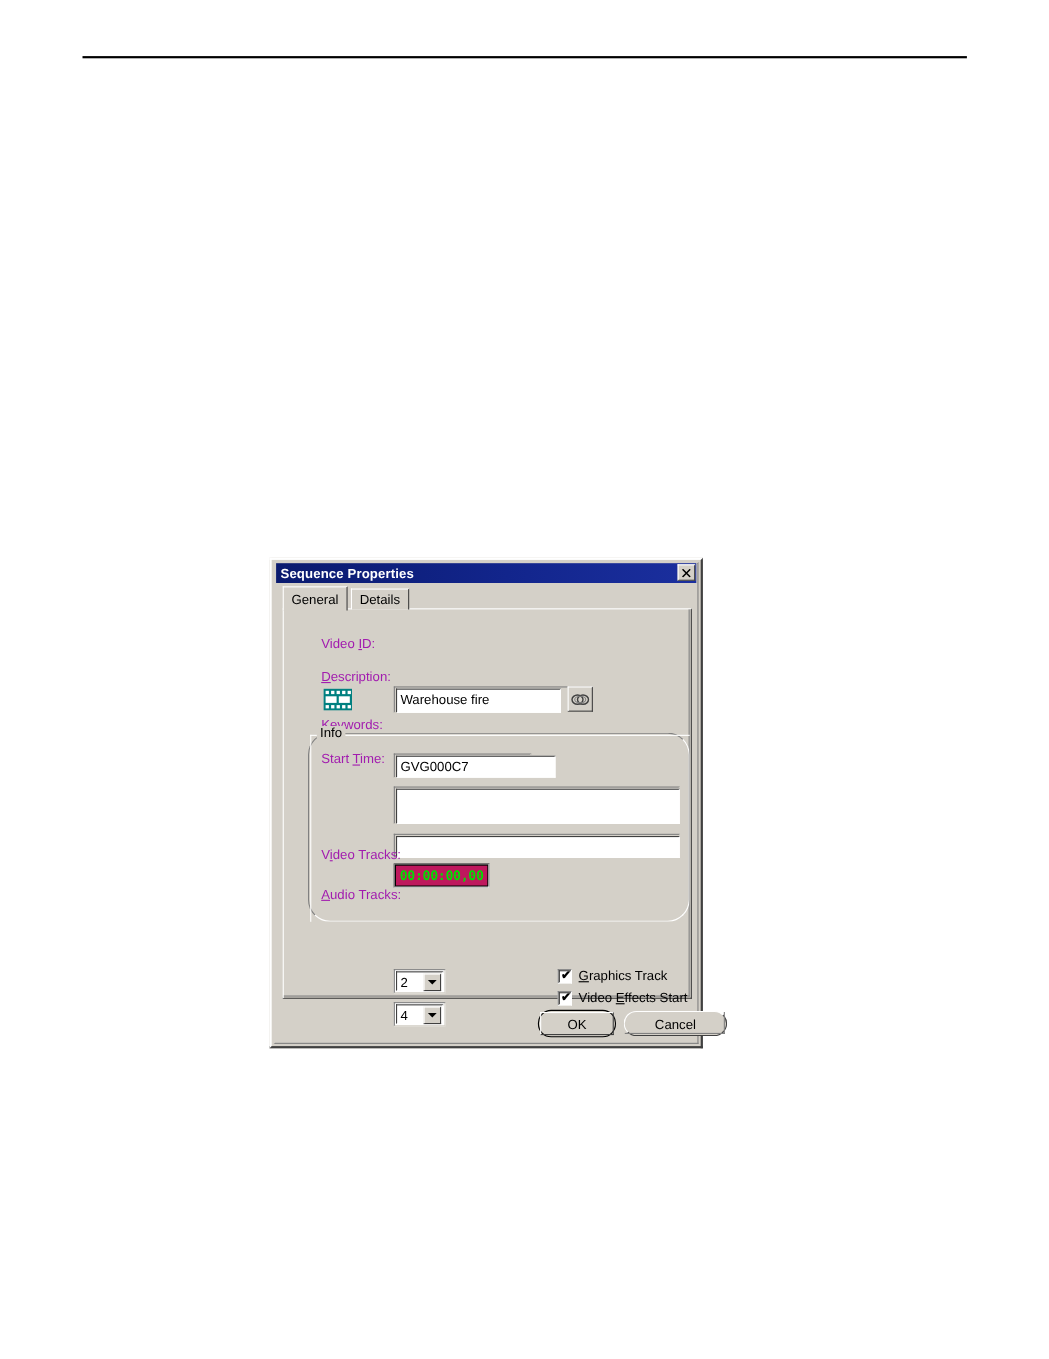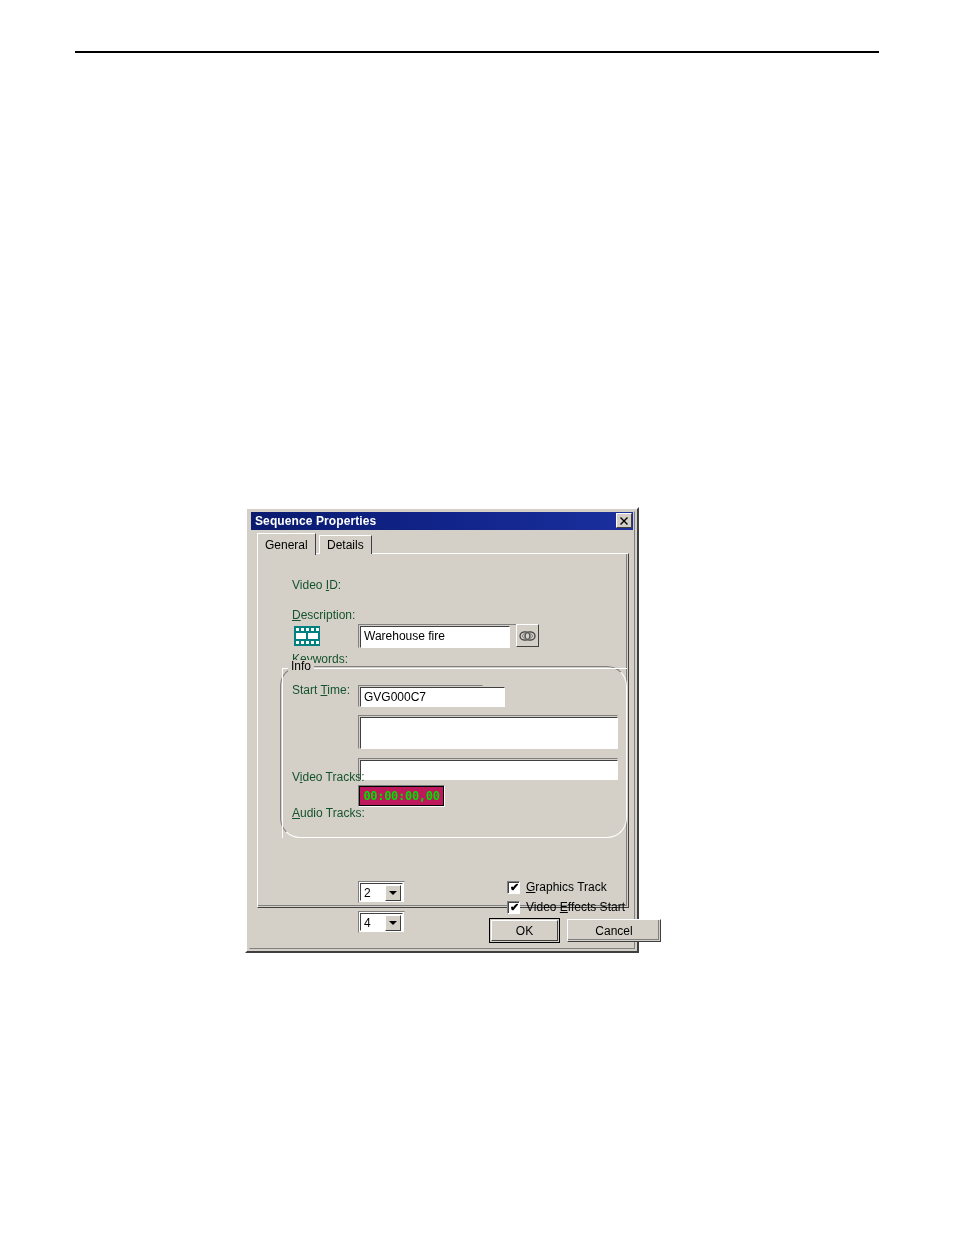--- a/index.html
+++ b/index.html
@@ -242,21 +242,21 @@
     white-space: nowrap;
   }
 
   #info-group { left: 22px; top: 112px; width: 347px; height: 172px; }
   #tracks-group { left: 22px; top: 308px; width: 347px; height: 84px; }
 
   
   .lbl {
     position: absolute;
     font-size: 12px;
-    color: #14532d;
+    color: #a21caf;
     white-space: nowrap;
     line-height: 14px;
   }
   .lbl u { text-decoration: underline; }
 
   
   .combo-outer {
     position: absolute;
     width: 47px;
     height: 22px;
@@ -393,20 +393,21 @@
     border-right: 1px solid #404040;
     border-bottom: 1px solid #404040;
     box-sizing: border-box;
     font-size: 12px;
     color: #000000;
     display: flex;
     align-items: center;
     justify-content: center;
     cursor: default;
     font-family: "Liberation Sans", sans-serif;
+    border-radius: 12px;
   }
   .btn .btnshadow {
     position: absolute;
     left: 0; top: 0; right: 1px; bottom: 1px;
     border-right: 1px solid #808080;
     border-bottom: 1px solid #808080;
     box-sizing: border-box;
     pointer-events: none;
   }
   .btn.default {

